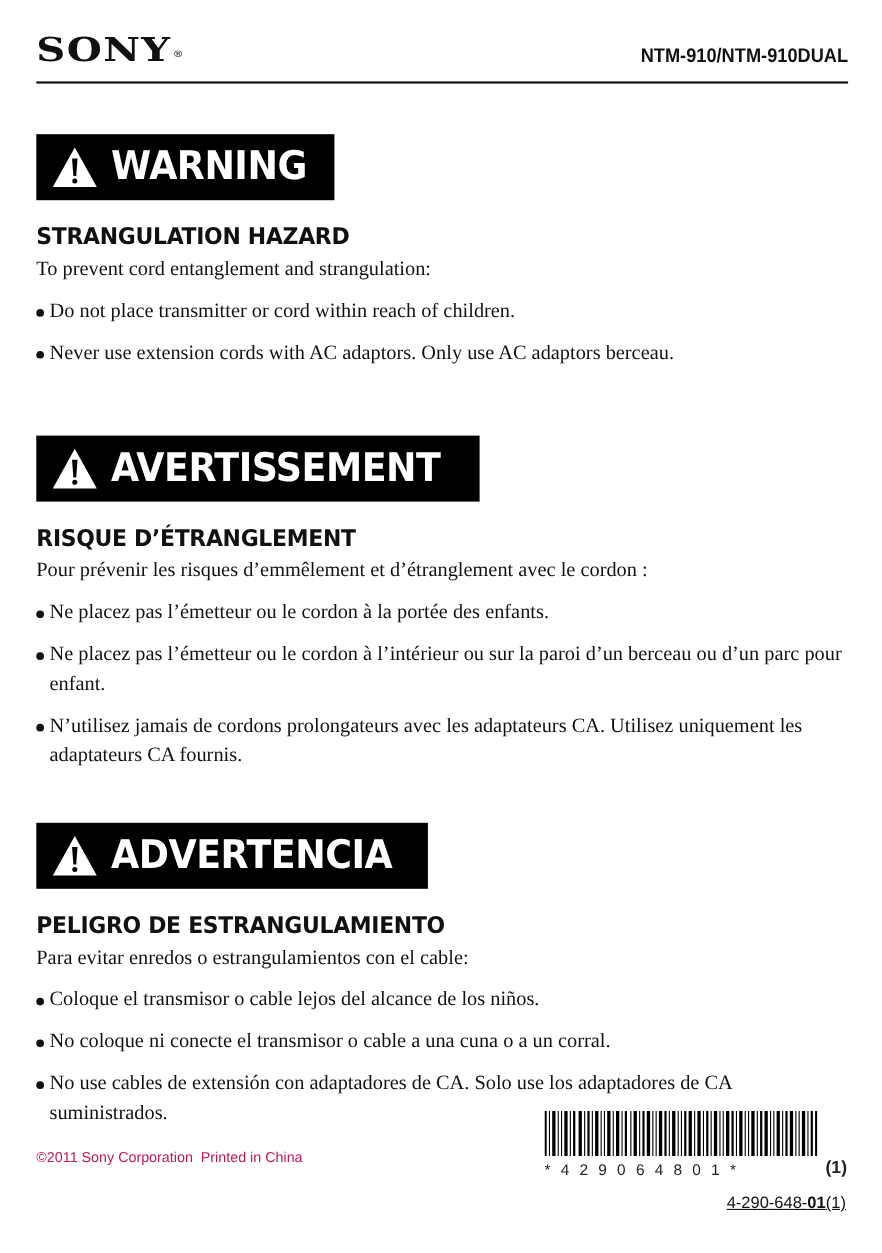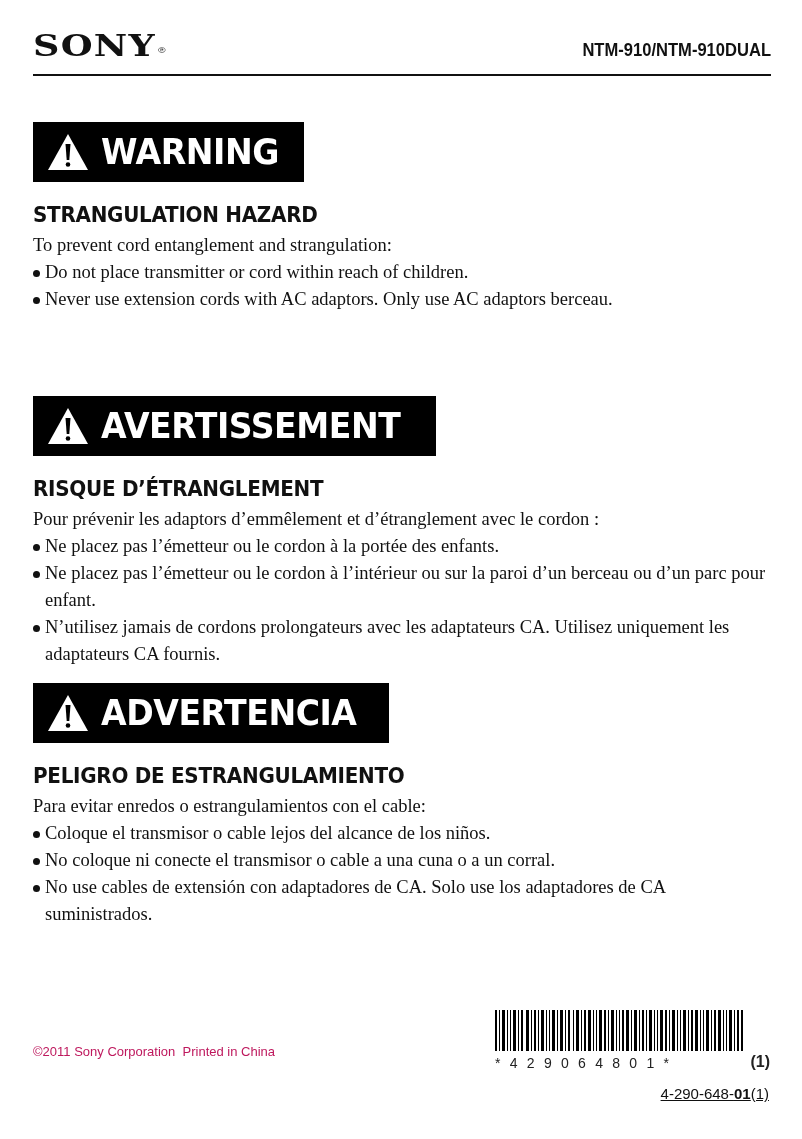--- a/index.html
+++ b/index.html
@@ -11,21 +11,21 @@
   .logo-reg { font-size: 8px; vertical-align: 3px; margin-left: 1px; font-weight: normal; }
   .model { position: absolute; right: 0; top: 11px; font-family: "Liberation Sans", sans-serif; font-weight: bold; font-size: 18px; line-height: 22px; color: #111; transform: scaleX(0.92); transform-origin: right top; }
   .rule { position: absolute; left: 33px; top: 74px; width: 738px; height: 2px; background: #111; }
 
   .section { position: absolute; left: 33px; }
   .banner { display: inline-flex; align-items: center; background: #000; color: #fff; height: 60px; padding: 0 10px 0 14px; }
   .banner-icon { width: 42px; height: 38px; margin-right: 12px; display: inline-block; }
   .banner-text { font-family: "DejaVu Sans", sans-serif; font-weight: bold; font-size: 36px; line-height: 60px; letter-spacing: -0.5px; transform: scaleX(0.92); transform-origin: left center; display: inline-block; }
 
   .heading { font-family: "DejaVu Sans", sans-serif; font-weight: bold; font-size: 21px; line-height: 26px; margin-top: 20px; letter-spacing: -0.3px; transform: scaleX(0.95); transform-origin: left top; white-space: nowrap; }
-  .intro, .bullet { font-family: "Liberation Serif", serif; font-size: 18.5px; line-height: 27px; color: #111; }
+  .intro, .bullet { font-family: "Liberation Serif", serif; font-size: 18.5px; line-height: 27px; color: #111; margin-top: 11px; }
   .intro { margin-top: 4px; }
   .bullet { position: relative; padding-left: 12px; }
   .bullet::before { content: ""; position: absolute; left: 0; top: 11px; width: 7px; height: 7px; border-radius: 50%; background: #111; }
 
   .barcode-wrap { position: absolute; left: 495px; top: 1010px; width: 275px; }
   .barcode { height: 41px; width: 248px; display: block; }
   .barcode-text { font-family: "Liberation Sans", sans-serif; font-size: 14px; letter-spacing: 9.3px; margin-top: 4px; white-space: nowrap; color: #222; }
   .barcode-suffix { position: absolute; right: 0; top: 43px; font-family: "Liberation Sans", sans-serif; font-size: 16px; color: #222; font-weight: bold;}
 
   .footer-left { position: absolute; left: 33px; top: 1044px; font-family: "Liberation Sans", sans-serif; font-size: 13px; color: #be185d; white-space: pre; }
@@ -61,27 +61,27 @@
   <div class="section" style="top:396px; width:750px;">
     <div class="banner">
       <svg class="banner-icon" viewBox="0 0 42 38">
         <path d="M21 1 L41 37 L1 37 Z" fill="#fff"></path>
         <path d="M18.5 11 L23.5 11 L22.3 27 L19.7 27 Z" fill="#000"></path>
         <circle cx="21" cy="31.5" r="2.3" fill="#000"></circle>
       </svg>
       <span class="banner-text">AVERTISSEMENT</span>
     </div>
     <div class="heading">RISQUE D’ÉTRANGLEMENT</div>
-    <div class="intro">Pour prévenir les adaptors d’emmêlement et d’étranglement avec le cordon :</div>
+    <div class="intro">Pour prévenir les risques d’emmêlement et d’étranglement avec le cordon :</div>
     <div class="bullet">Ne placez pas l’émetteur ou le cordon à la portée des enfants.</div>
     <div class="bullet">Ne placez pas l’émetteur ou le cordon à l’intérieur ou sur la paroi d’un berceau ou d’un parc pour enfant.</div>
     <div class="bullet">N’utilisez jamais de cordons prolongateurs avec les adaptateurs CA. Utilisez uniquement les adaptateurs CA fournis.</div>
   </div>
 
-  <div class="section" style="top:683px; width:700px;">
+  <div class="section" style="top:748px; width:700px;">
     <div class="banner">
       <svg class="banner-icon" viewBox="0 0 42 38">
         <path d="M21 1 L41 37 L1 37 Z" fill="#fff"></path>
         <path d="M18.5 11 L23.5 11 L22.3 27 L19.7 27 Z" fill="#000"></path>
         <circle cx="21" cy="31.5" r="2.3" fill="#000"></circle>
       </svg>
       <span class="banner-text">ADVERTENCIA</span>
     </div>
     <div class="heading">PELIGRO DE ESTRANGULAMIENTO</div>
     <div class="intro">Para evitar enredos o estrangulamientos con el cable:</div>

